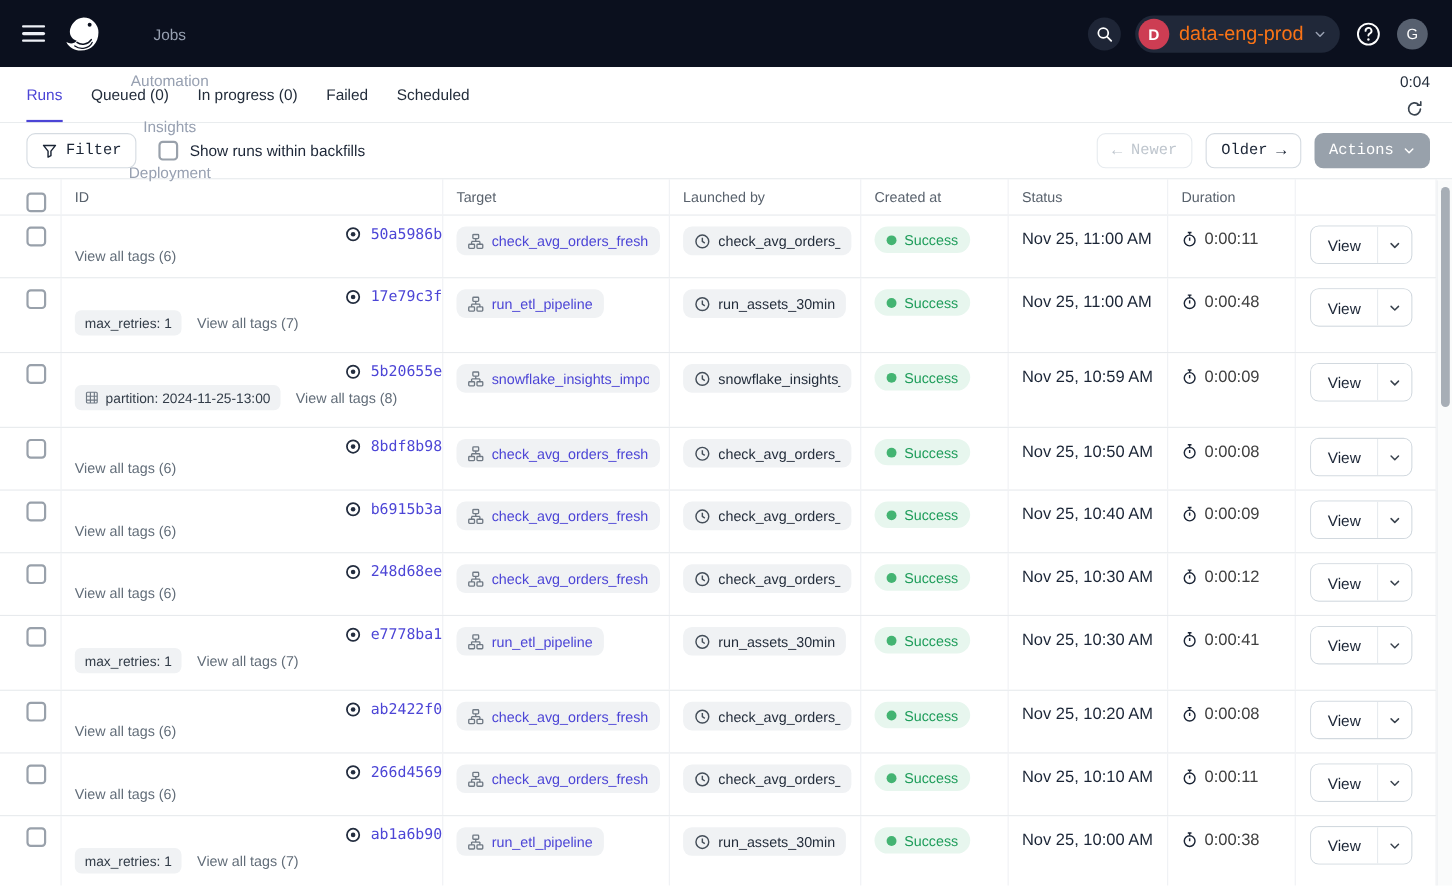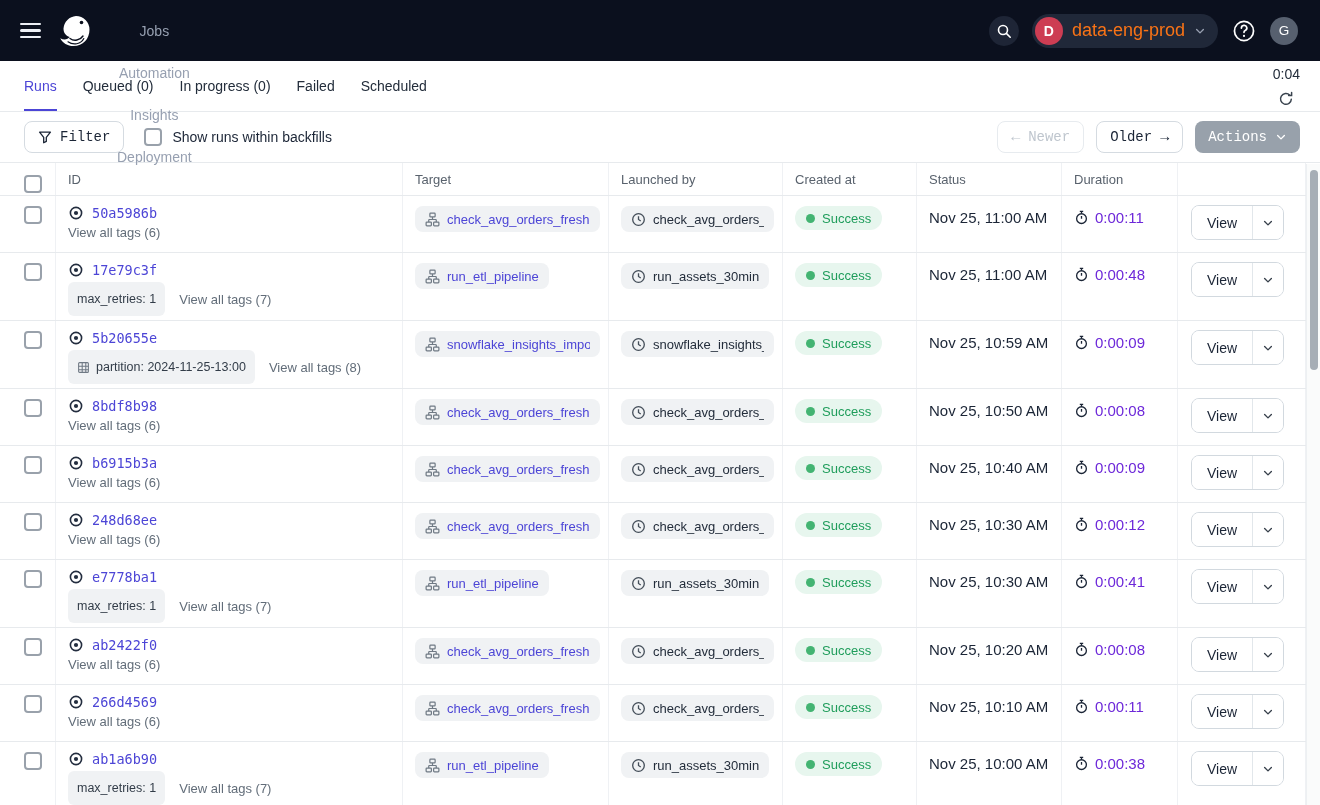--- a/index.html
+++ b/index.html
@@ -48,34 +48,34 @@
   .table{ position:relative; width:1320px; }
   .grid-row{ display:grid; grid-template-columns:56px 347px 206px 174px 134px 145px 116px 128px; width:1306px; }
   .thead{ height:33px; border-bottom:1px solid #E7EAED; }
   .th{ display:flex; align-items:center; padding-left:12px; font-size:13px; color:#59626D; border-right:1px solid #EFF1F4; height:100%; }
   .th.c-check{ padding-left:24px; }
   .row{ border-bottom:1px solid #E7EAED; }
   .row.h57{ height:57px; } .row.h68{ height:68px; }
   .c{ border-right:1px solid #EFF1F4; padding-left:12px; overflow:hidden; }
   .c-check{ padding-left:24px; padding-top:10px; }
   .c-id{ padding-top:9px; }
-  .id-line{ display:flex; align-items:center; gap:8px; }
+  .id-line{ display:flex; align-items:center; gap:8px;justify-content:flex-end; }
   .run-id{ font-family:"DejaVu Sans Mono", monospace; font-size:13.5px; color:#4C45D6; text-decoration:none; cursor:pointer; }
   .tag-line{ display:flex; align-items:center; gap:14px; margin-top:4px; }
-  .tag-pill{ display:inline-flex; align-items:center; gap:6px; height:34px; padding:0 9px; background:#F0F2F4; border-radius:6px; font-size:12.5px; color:#323C48; cursor:pointer; white-space:nowrap; }
+  .tag-pill{ display:inline-flex; align-items:center; gap:6px; height:23px; padding:0 9px; background:#F0F2F4; border-radius:6px; font-size:12.5px; color:#323C48; cursor:pointer; white-space:nowrap; }
   .view-all{ font-size:13px; color:#626D79; cursor:pointer; white-space:nowrap; }
   .c-target,.c-launched{ padding-top:10px; padding-right:8px; }
   .pill{ display:inline-flex; align-items:center; gap:7px; height:26px; padding:0 10px; background:#F0F2F4; border-radius:8px; font-size:13px; color:#232D3B; max-width:100%; cursor:pointer; }
   .pill .pill-text{ white-space:nowrap; overflow:hidden; }
   .pill.target .pill-text{ color:#4C45D6; }
   .c-status{ padding-top:10px; }
   .status-badge{ display:inline-flex; align-items:center; gap:7px; height:24px; padding:0 11px; background:#E7F6EE; border-radius:12px; font-size:13px; color:#1F9D5B; font-weight:500;text-align:right; }
   .dot{ width:9px; height:9px; border-radius:50%; background:#43B472; }
   .c-created{ padding-top:13px; font-size:15px; color:#1B2536; white-space:nowrap; }
-  .c-duration{ padding-top:13px; display:flex; align-items:flex-start; gap:6px; font-size:15px; color:#6d28d9; }
+  .c-duration{ padding-top:13px; display:flex; align-items:flex-start; gap:6px; font-size:15px; color:#404040; }
   .c-duration .icon{ margin-top:1px; }
   .c-view{ padding-top:9px; padding-left:13px; }
   .view-btn{ display:inline-flex; border:1px solid #D2D9DF; border-radius:8px; overflow:hidden; background:#fff; height:35px; }
   .view-main{ padding:0 15px; font-size:14px; color:#1B2536; background:#fff; border:none; border-right:1px solid #E2E7EB; font-weight:500; cursor:pointer; font-family:inherit; }
   .view-caret{ width:30px; display:flex; align-items:center; justify-content:center; color:#39424D; background:#fff; border:none; cursor:pointer; }
   .icon{ display:inline-flex; flex:none; }
 
   
   .scroll-rail{ position:absolute; top:1px; right:0; width:14px; height:642px; background:#FAFBFB; border-left:1px solid #EDF0F2; }
   .scroll-thumb{ position:absolute; top:6px; left:3px; width:8px; height:200px; border-radius:4px; background:#A7AEB6; cursor:grab; }

